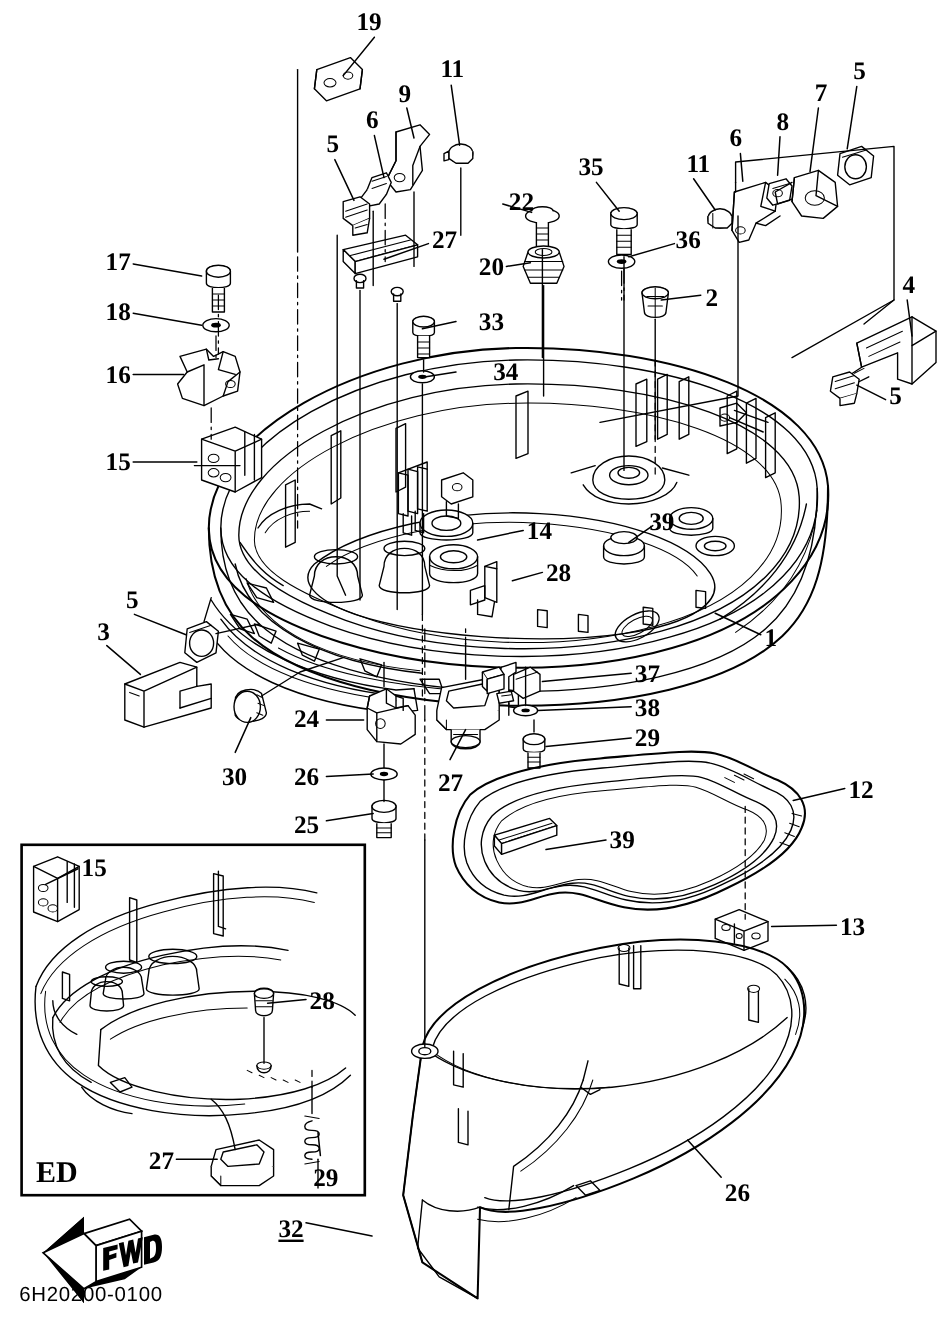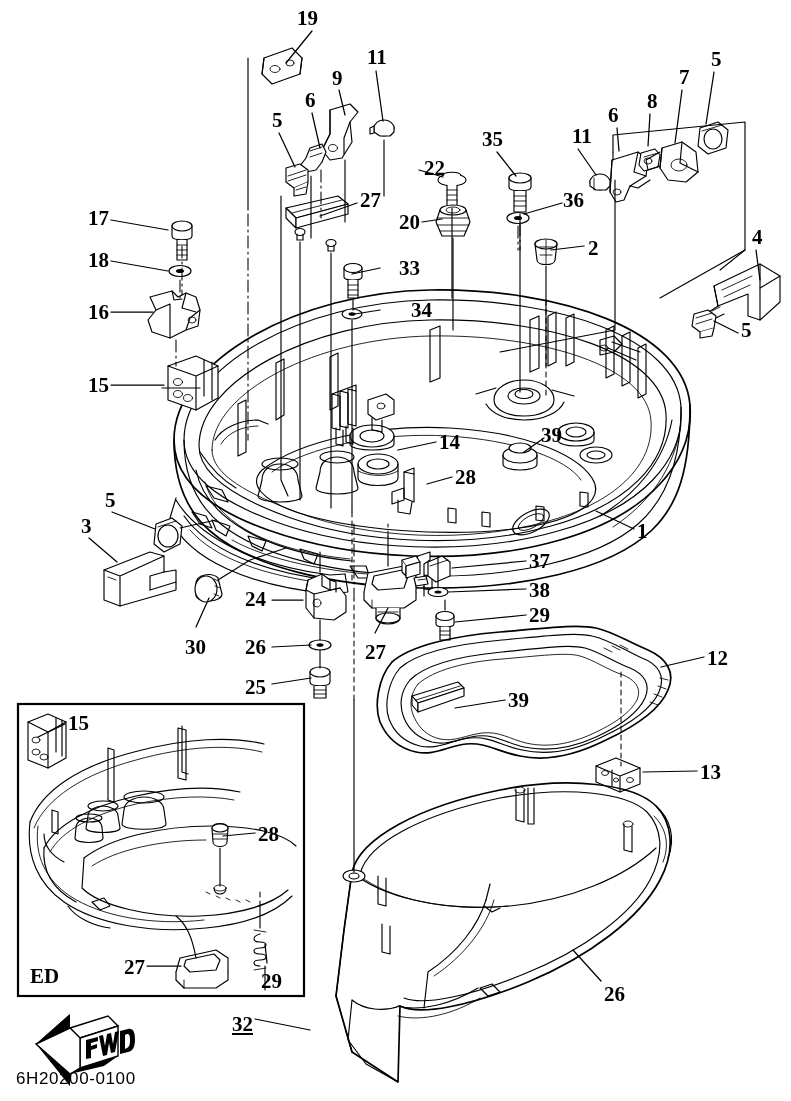--- a/index.html
+++ b/index.html
@@ -2,21 +2,21 @@
 <html><head>
 <meta charset="utf-8">
 <title>Parts Diagram</title>
 <style>
   html,body{margin:0;padding:0;background:#ffffff;}
   body{width:791px;height:1101px;font-family:"Liberation Sans",sans-serif;color:#000;}
   #stage{position:relative;width:791px;height:1101px;overflow:hidden;background:#fff;}
   #art{position:absolute;left:0;top:0;width:791px;height:1101px;}
   .callout{position:absolute;font-family:"Liberation Serif",serif;font-weight:700;font-size:21px;line-height:21px;color:#000000;white-space:nowrap;}
   .partno{position:absolute;left:16px;top:1069px;font-family:"Liberation Sans",sans-serif;font-size:17px;letter-spacing:0.6px;color:#000;}
-  .edlabel{position:absolute;font-family:"Liberation Serif",serif;font-weight:700;font-size:21px;color:#000;}
+  .edlabel{position:absolute;font-family:"Liberation Serif",serif;font-weight:700;font-size:25px;color:#000;}
   svg{display:block;}
   .ln{fill:none;stroke:#000;stroke-width:1.15;stroke-linecap:round;stroke-linejoin:round;}
   .ln2{fill:none;stroke:#000;stroke-width:1.7;stroke-linecap:round;stroke-linejoin:round;}
   .lnthin{fill:none;stroke:#000;stroke-width:0.85;stroke-linecap:round;stroke-linejoin:round;}
   .lead{fill:none;stroke:#000;stroke-width:1.25;stroke-linecap:round;}
   .dash{fill:none;stroke:#000;stroke-width:1.05;stroke-dasharray:5 4;stroke-linecap:round;}
   .dashdot{fill:none;stroke:#000;stroke-width:1.05;stroke-dasharray:12 4 2 4;stroke-linecap:round;}
   .wht{fill:#ffffff;stroke:#000;stroke-width:1.15;stroke-linejoin:round;}
   .blk{fill:#000;stroke:none;}
   .box{fill:none;stroke:#000;stroke-width:2.2;}

